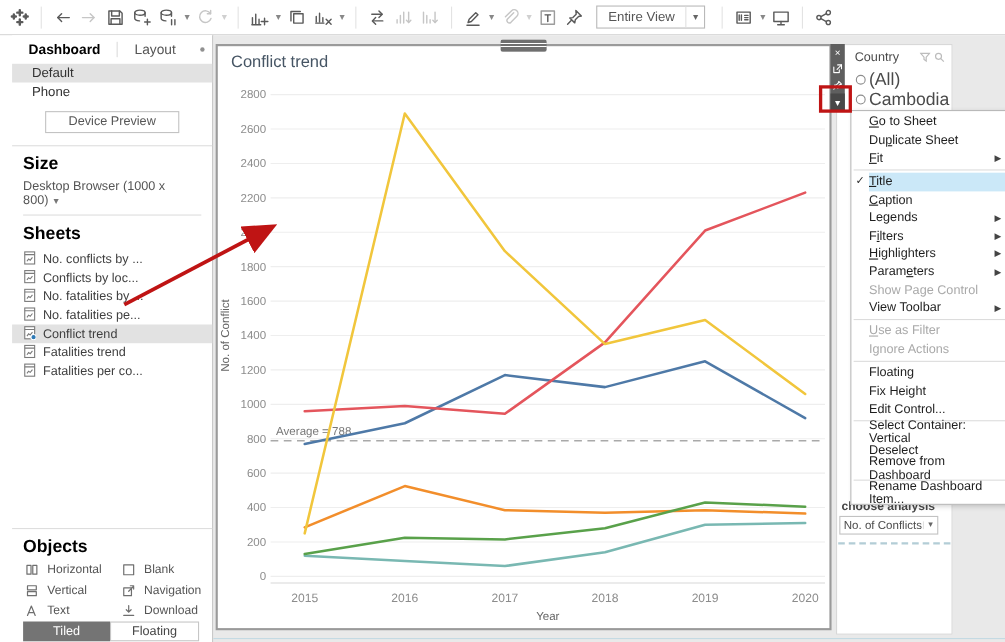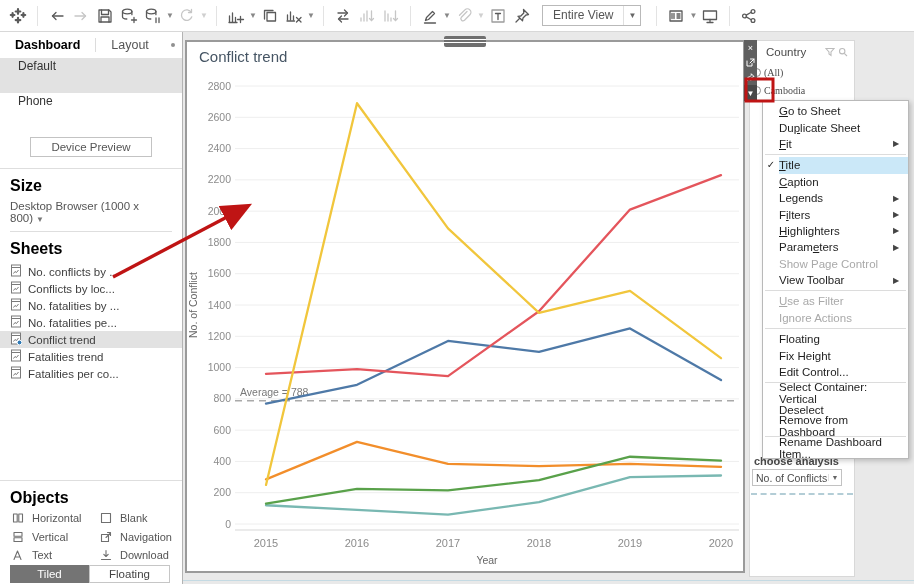--- a/index.html
+++ b/index.html
@@ -15,31 +15,31 @@
   .tb-btn.disabled svg path, .tb-btn.disabled svg circle { stroke:#c6c6c6; }
   .tb-btn.logo svg path { stroke-width:2.2; }
   .tb-caret { font-size:8px; color:#888; width:10px; text-align:center; }
   .tb-caret.disabled { color:#d0d0d0; }
   .tb-sep { width:1px; height:20px; background:#e3e3e3; margin:0 7px; }
   .fit-box { display:flex; align-items:stretch; border:1px solid #b9b9b9; height:21px; margin:0 8px; background:#fff; }
   .fit-label { padding:0 10px; font-size:12px; color:#555; line-height:19px; }
   .fit-caret { width:17px; border-left:1px solid #e0e0e0; text-align:center; font-size:8px; color:#666; line-height:19px; }
 
   
-  .app { display:flex; height:552px; }
+  .app { display:flex; height:552px;padding-left:11px; }
   .panel { width:183px; background:#fff; border-right:1px solid #b3b3b3; position:relative; font-size:12px; }
   .canvas { flex:1; background:#e9e9e9; position:relative; }
 
   
   .tabs { display:flex; align-items:center; height:26px; position:relative; }
   .tab { padding:0 15px; color:#555; font-size:12.5px; }
   .tab.active { font-weight:bold; color:#000; }
   .tab.second { border-left:1px solid #dcdcdc; }
   .pane-dot { position:absolute; right:7px; top:11px; width:4px; height:4px; border-radius:50%; background:#909090; }
-  .mode-row { height:35px; line-height:17px; padding-left:18px; color:#333; }
+  .mode-row { height:17px; line-height:17px; padding-left:18px; color:#333; }
   .mode-row.sel { background:#e2e2e2; }
   .device-btn { display:block; margin:9px auto 11px auto; width:122px; height:20px; border:1px solid #c3c3c3; background:#fff; font-size:11.5px; color:#555; text-align:center; line-height:18px; font-family:"Liberation Sans",sans-serif; }
   .hr { border-top:1px solid #dedede; }
   .sec-h { font-weight:bold; color:#000; padding:8px 0 5px 10px; font-size:16px; }
   .size-dd { padding:0 10px 7px 10px; font-size:11.5px; color:#555; }
   .size-dd .dd-arrow { font-size:8px; color:#777; margin-left:3px; }
   .size-uline { border-top:1px solid #dedede; margin-left:10px; width:162px; }
   .sheet { display:flex; align-items:center; height:17px; padding-left:10px; gap:6px; color:#3f3f3f; font-size:11.5px; white-space:nowrap; }
   .sheet.sel { background:#e2e2e2; }
   .sheet svg { flex:none; }
@@ -57,21 +57,21 @@
   .grip { position:absolute; top:-6px; left:50%; margin-left:-21px; width:42px; height:11px; background:#6f6f6f; border-radius:2px;
           background-image:linear-gradient(#6f6f6f 3px, #fff 3px, #fff 4px, #6f6f6f 4px, #6f6f6f 6px, #fff 6px, #fff 7px, #6f6f6f 7px); }
   .chart-title { position:absolute; left:12px; top:6px; font-size:15px; color:#465564; }
   #chart-svg { position:absolute; left:0; top:0; }
 
   
   .right-col { position:absolute; left:566px; top:8px; width:106px; height:537px; background:#fff; border:1px solid #d8d8d8; }
   .filter-title { position:absolute; left:16px; top:5px; font-size:11.5px; color:#4a4a4a; }
   .filter-icons { position:absolute; right:6px; top:6px; display:flex; gap:3px; }
   .filter-icons svg path, .filter-icons svg circle { stroke:#bcbcbc; fill:none; stroke-width:1.1; }
-  .f-opt { position:absolute; left:0; font-size:10px; color:#4a4a4a; padding-left:14px; height:16px; line-height:15px;font-family:Liberation Serif, serif; }
+  .f-opt { position:absolute; left:15px; font-size:16px; color:#4a4a4a; padding-left:14px; height:16px; line-height:15px; }
   .f-opt .radio { position:absolute; left:2px; top:3px; width:9px; height:9px; border:1px solid #8d8d8d; border-radius:50%; background:#fff; }
   .param-label { position:absolute; left:4px; top:414px; font-size:11px; font-weight:bold; color:#4a4a4a; white-space:nowrap; }
   .param-dd { position:absolute; left:2px; top:428px; width:90px; height:17px; border:1px solid #c2c2c2; display:flex; align-items:center; background:#fff; }
   .param-dd .val { flex:1; padding:0 3px; font-size:10.5px; color:#4c4c4c; white-space:nowrap; overflow:hidden; }
   .param-dd .dd-caret { width:13px; border-left:1px solid #e0e0e0; text-align:center; font-size:7px; color:#666; }
   .dashed-line { position:absolute; left:1px; top:452px; width:102px; border-top:2px dashed #b3cdd6; }
 
   
   .strip { position:absolute; left:561px; top:8px; width:13px; background:#5f5f5f; z-index:3; display:flex; flex-direction:column; align-items:center; }
   .strip-btn { width:13px; height:15px; display:flex; align-items:center; justify-content:center; color:#fff; font-size:9px; }

